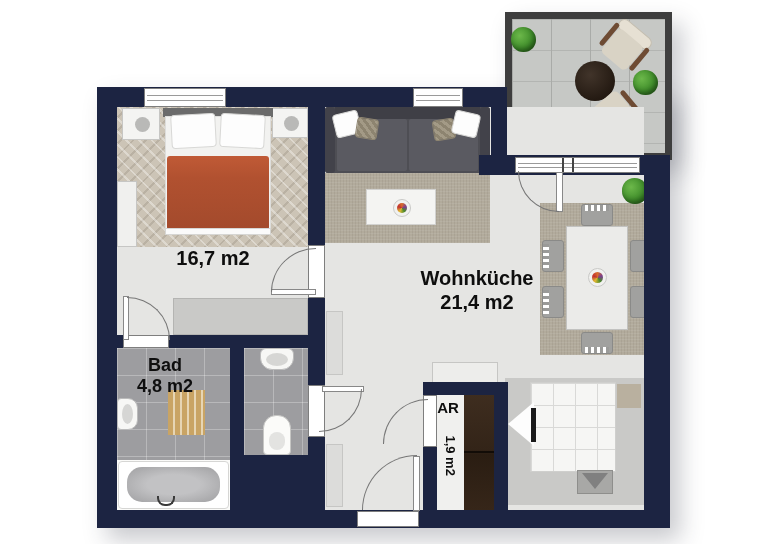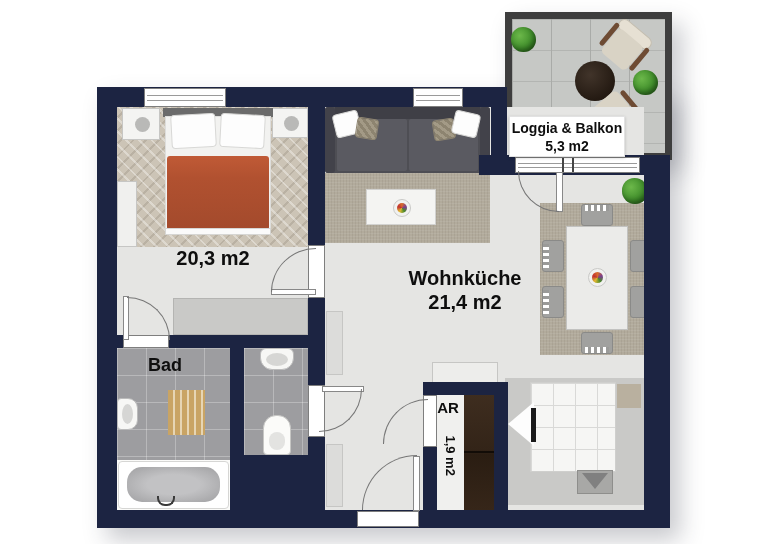--- a/index.html
+++ b/index.html
@@ -243,33 +243,30 @@
   <div class="arc arc-tr" style="left:127px;top:297px;width:43px;height:43px;"></div>
 
   <div class="doorbar" style="left:308px;top:385px;width:17px;height:52px;"></div>
   <div class="leaf" style="left:322px;top:386px;width:42px;height:6px;"></div>
   <div class="arc arc-br" style="left:319px;top:389px;width:43px;height:43px;"></div>
 
   <div class="doorbar" style="left:423px;top:395px;width:14px;height:52px;"></div>
   <div class="arc arc-tl" style="left:383px;top:399px;width:45px;height:45px;"></div>
 
   <div class="room-label lbl-xl" style="left:118px;top:247px;width:190px;">
-    <div>20,3 m2</div>
-  </div>
-  <div class="room-label lbl-xl" style="left:360px;top:267px;width:210px;">
+    <div>16,7 m2</div>
+  </div>
+  <div class="room-label lbl-xl" style="left:372px;top:267px;width:210px;">
     <div>Wohnküche</div>
     <div>21,4 m2</div>
   </div>
   <div class="room-label lbl-l" style="left:108px;top:355px;width:114px;">
     <div>Bad</div>
+    <div>4,8 m2</div>
   </div>
   <div class="room-label lbl-m" style="left:433px;top:399px;width:30px;">
     <div>AR</div>
   </div>
   <div class="room-label" style="left:424px;top:448px;width:52px;font-size:13px;transform:rotate(90deg);">
     <div>1,9 m2</div>
   </div>
-  <div class="loggia-box" style="left:509px;top:116px;width:116px;height:41px;">
-    <div>Loggia &amp; Balkon</div>
-    <div>5,3 m2</div>
-  </div>
 
 </div>
 
 </body></html>

